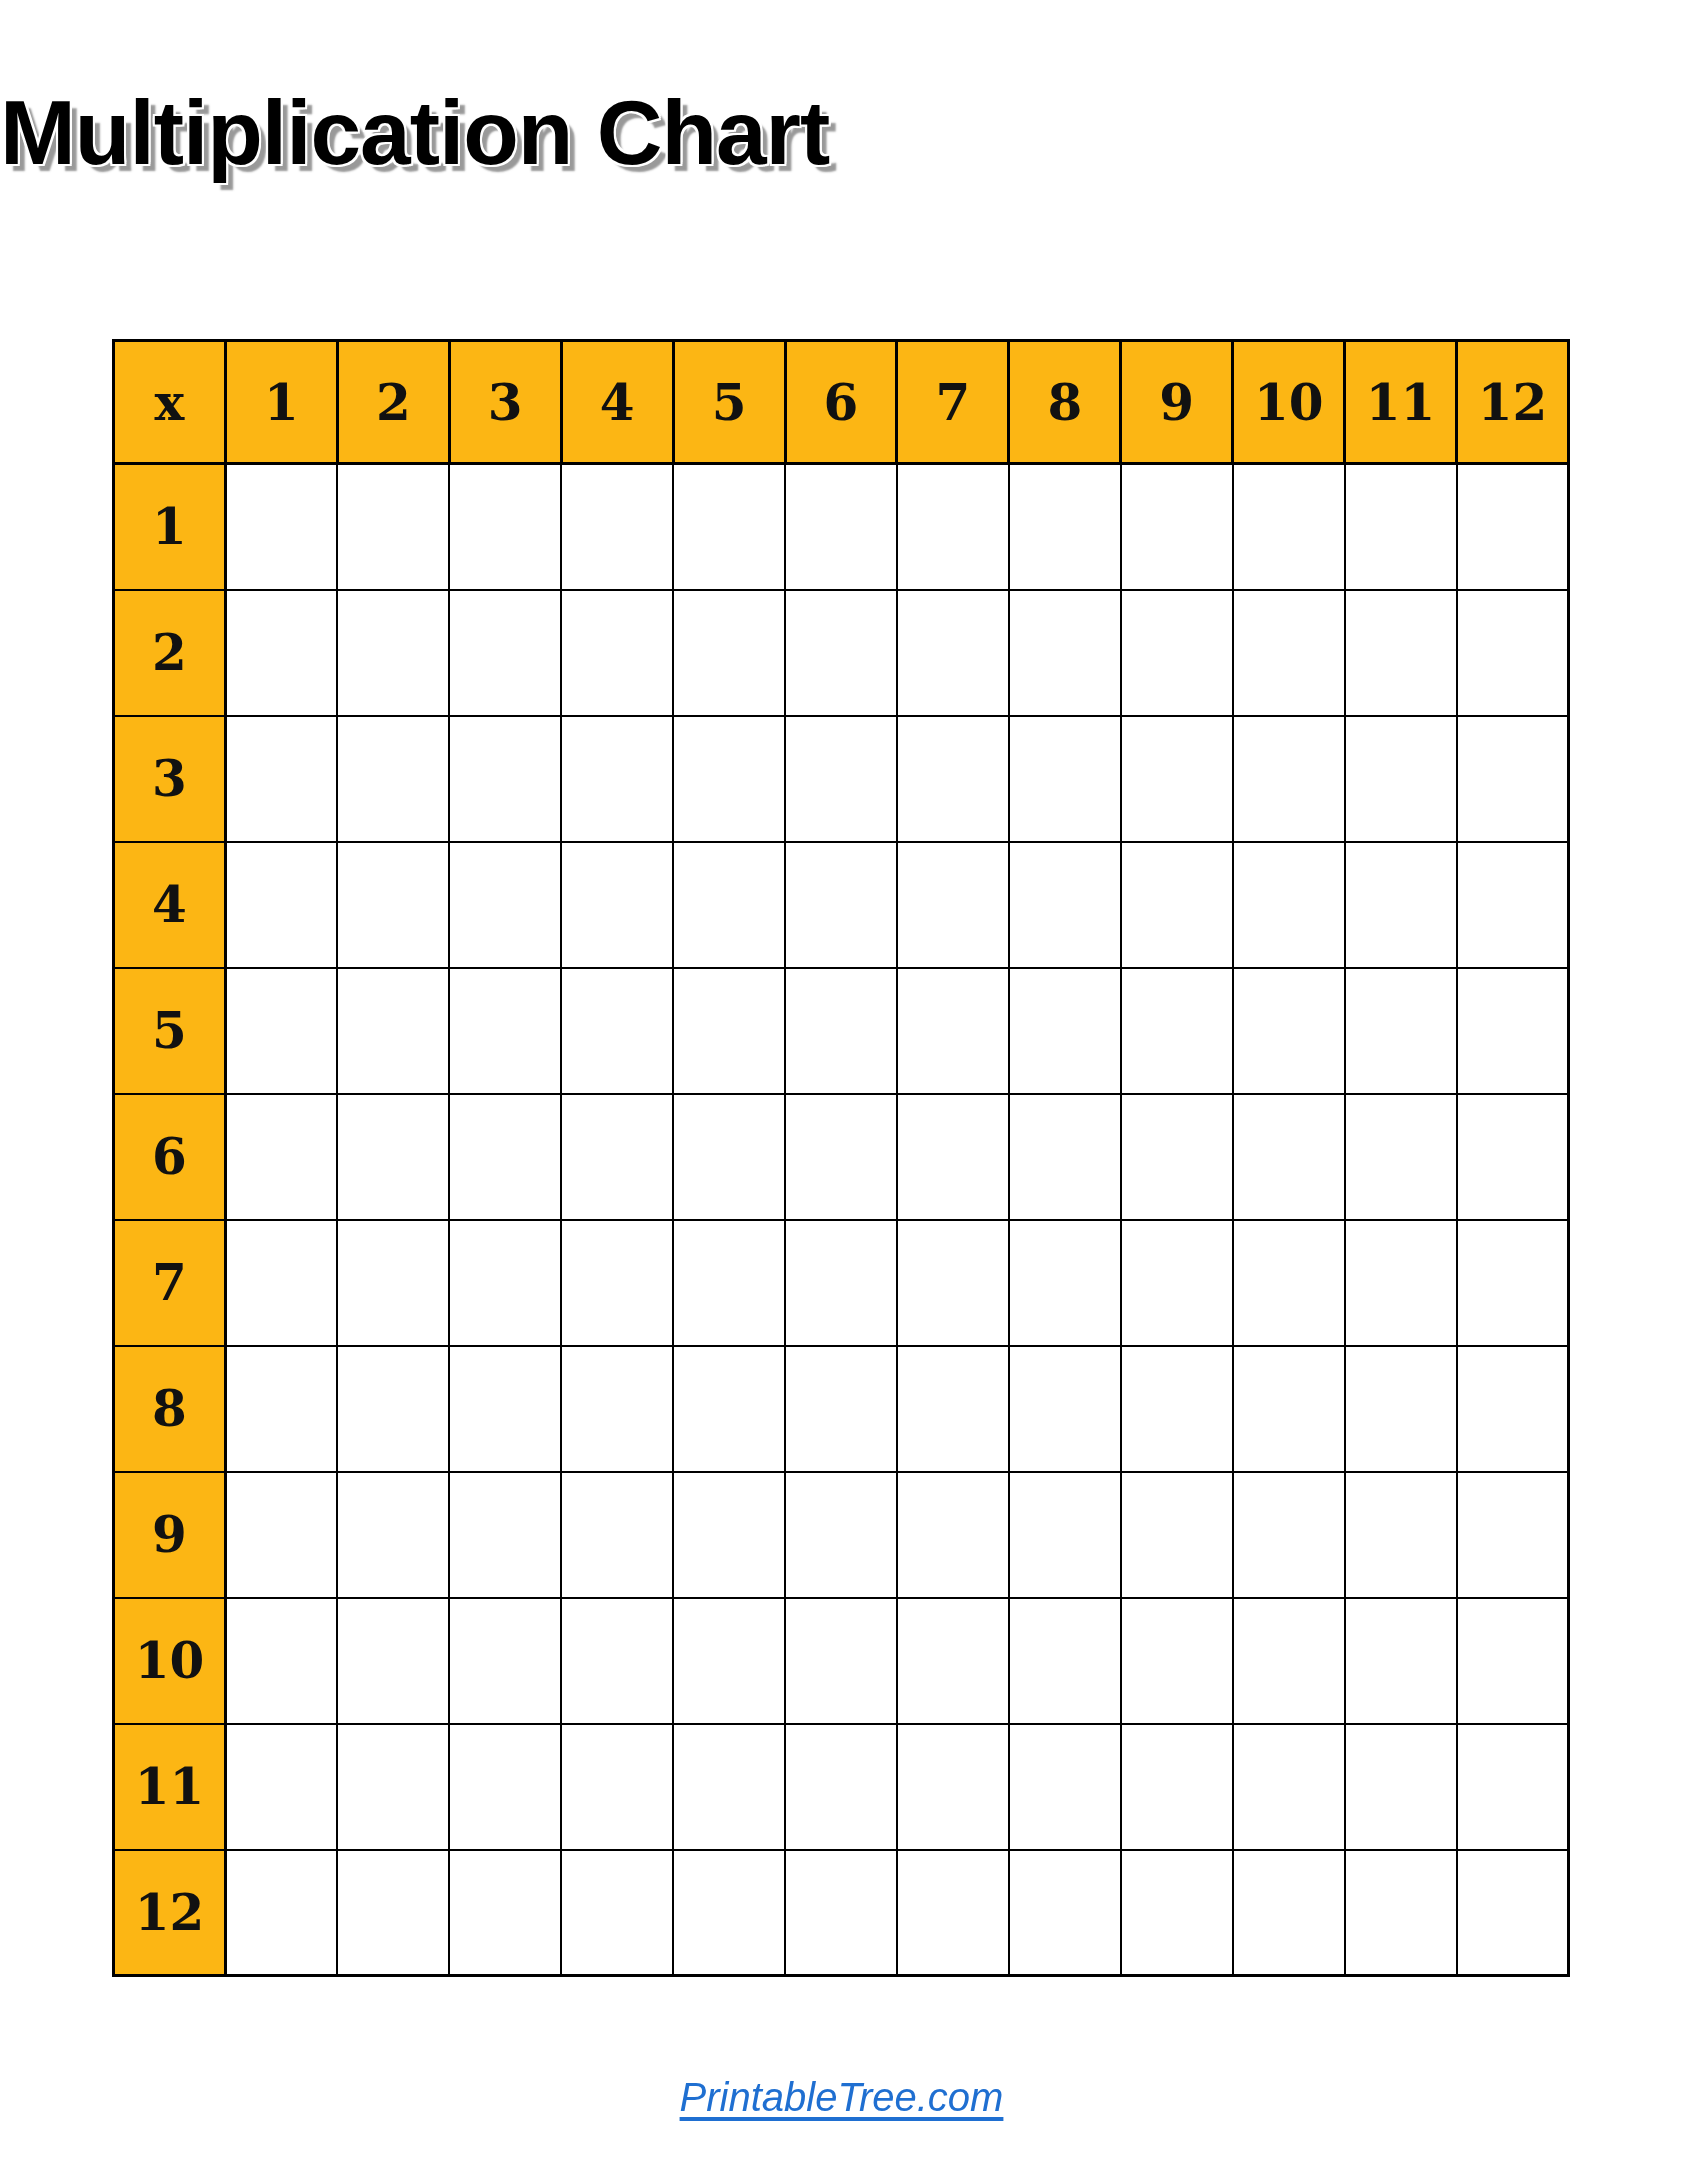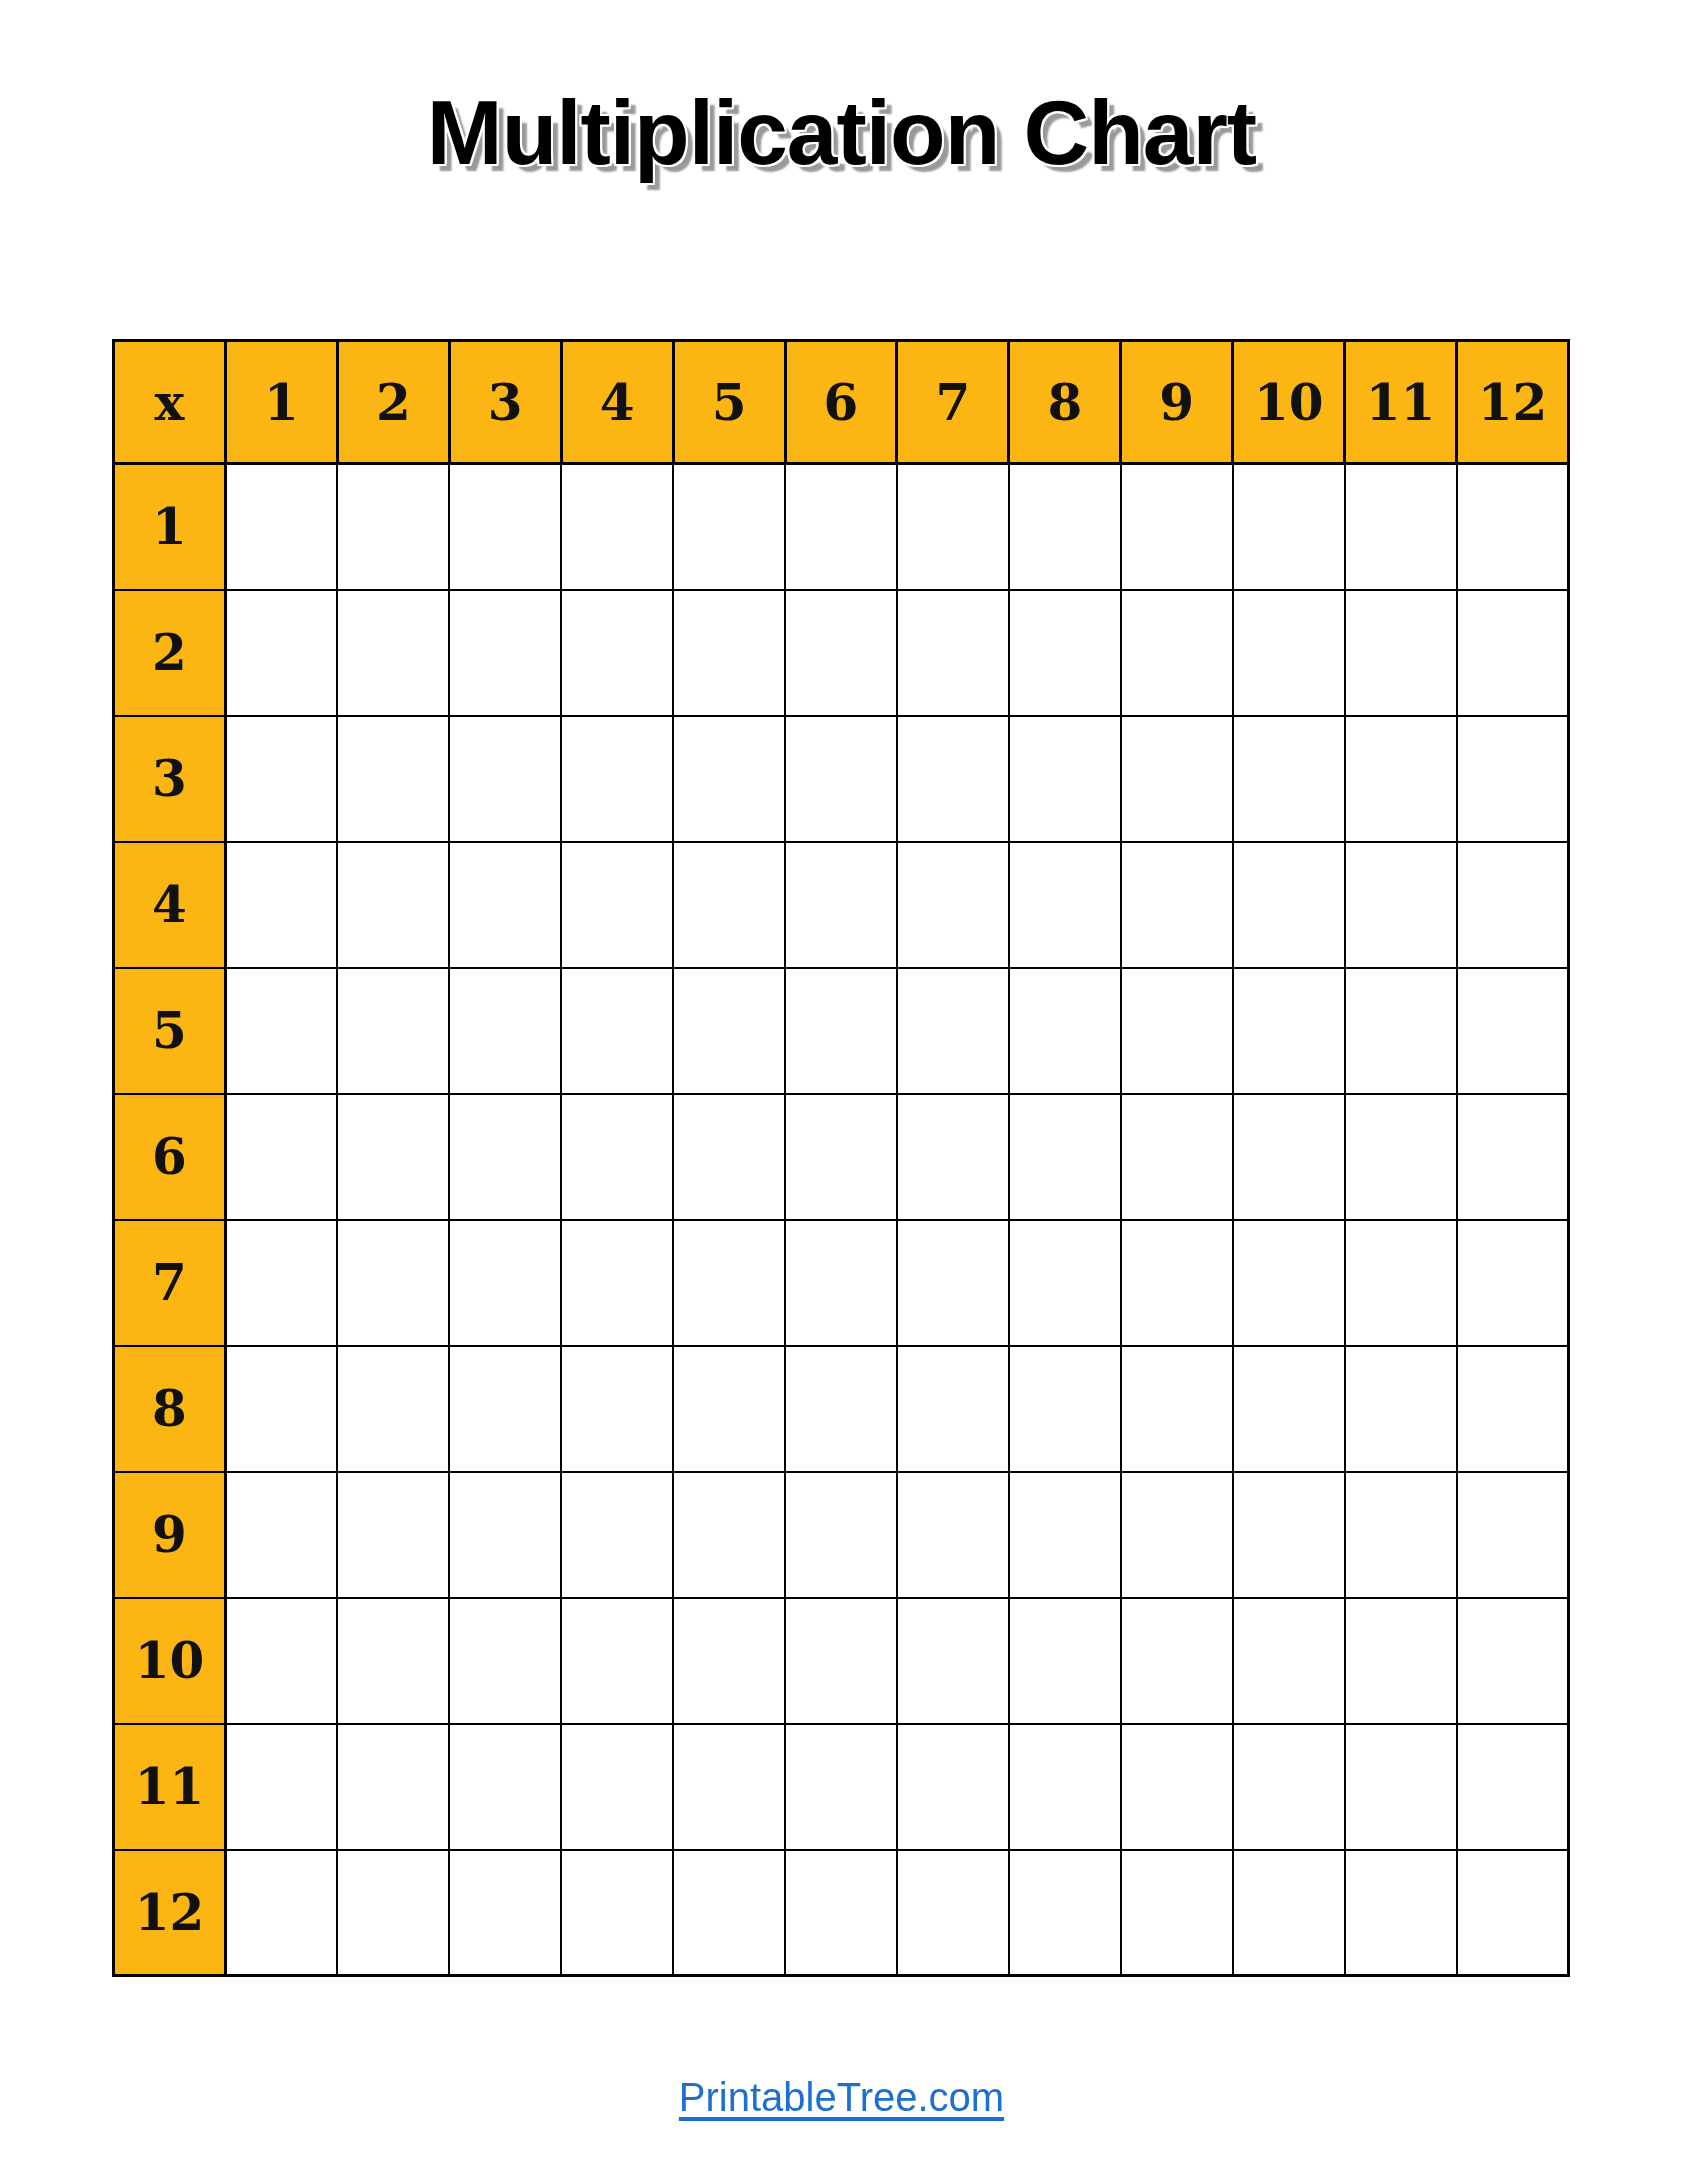--- a/index.html
+++ b/index.html
@@ -10,21 +10,21 @@
     position: relative;
     font-family: "DejaVu Serif", serif;
   }
 
   .title {
     position: absolute;
     top: 83px;
     left: 0;
     width: 100%;
     margin: 0;
-    text-align: center;
+    text-align: left;
     font-family: "Liberation Sans", sans-serif;
     font-weight: bold;
     font-size: 91px;
     line-height: 1.1;
     letter-spacing: -1px;
     color: var(--title-fill, #000000);
     text-shadow:
       -2px -2px 0 #ffffff,  2px -2px 0 #ffffff,
       -2px  2px 0 #ffffff,  2px  2px 0 #ffffff,
       -2px  0   0 #ffffff,  2px  0   0 #ffffff,
@@ -72,20 +72,21 @@
     width: 100%;
     text-align: center;
   }
   .footer a {
     font-family: "Liberation Sans", sans-serif;
     font-size: 40px;
     color: var(--link-blue, #1F6FD1);
     text-decoration: underline;
     text-underline-offset: 6px;
     cursor: pointer;
+    font-style: italic;
   }
 </style>
 </head>
 <body>
 
 <div class="page">
 
   <h1 class="title">Multiplication Chart</h1>
 
   <table class="mult-table">

